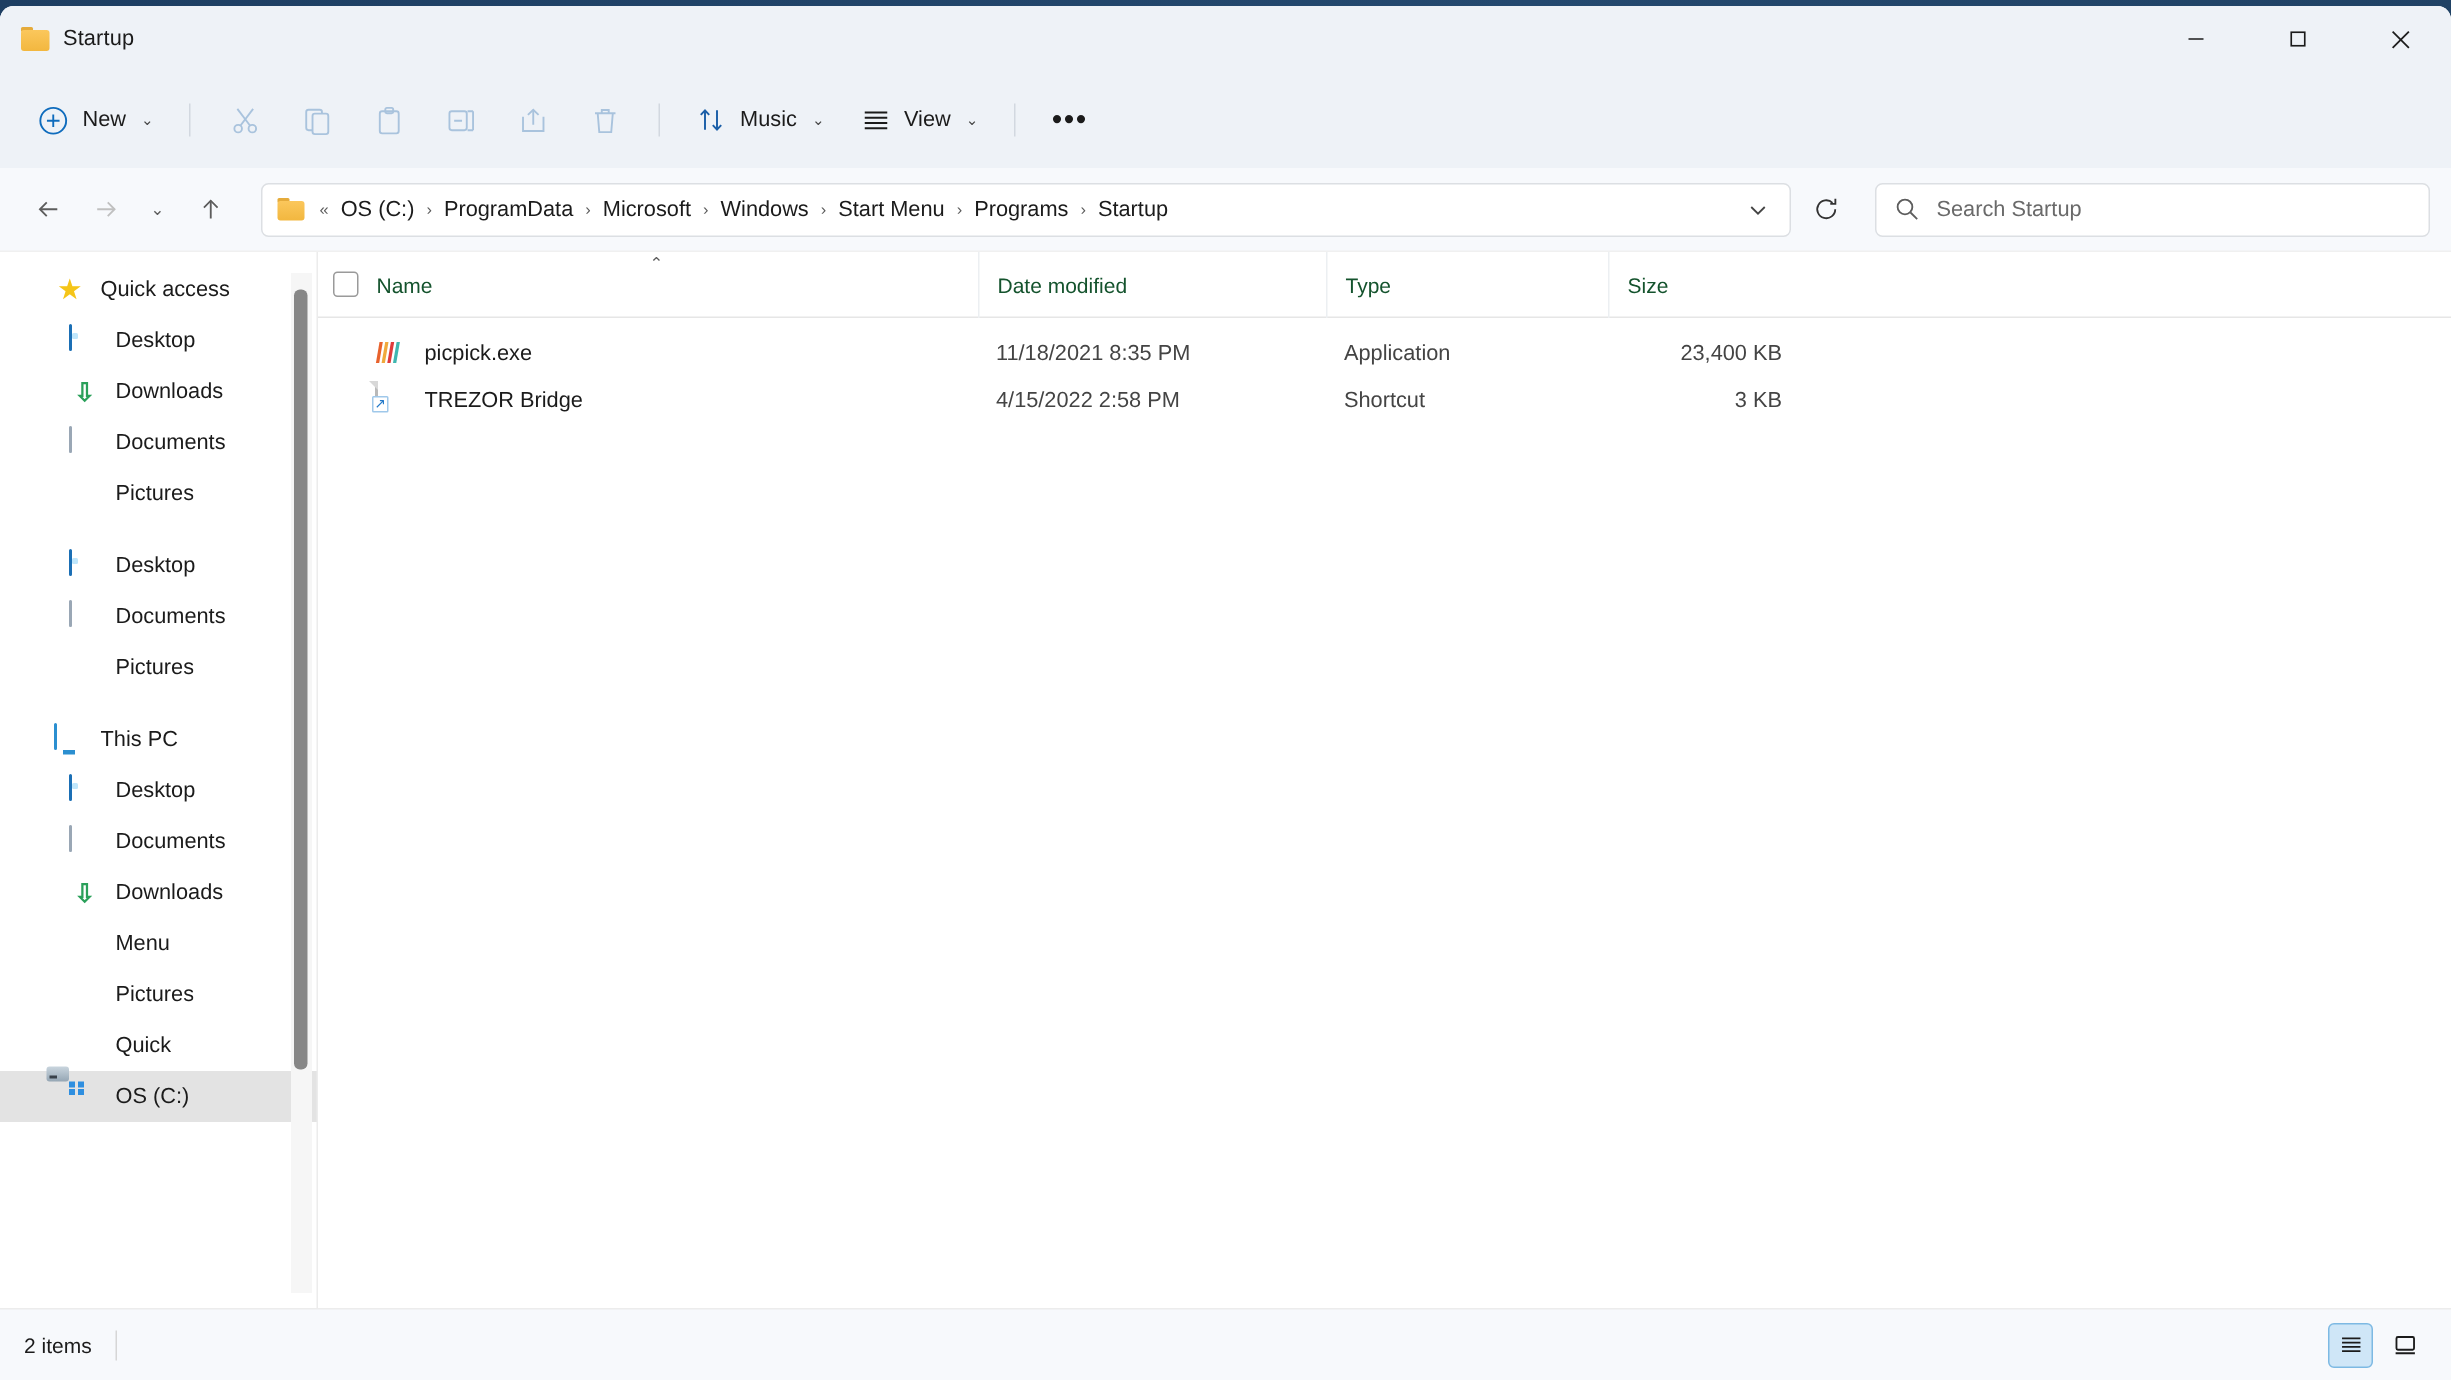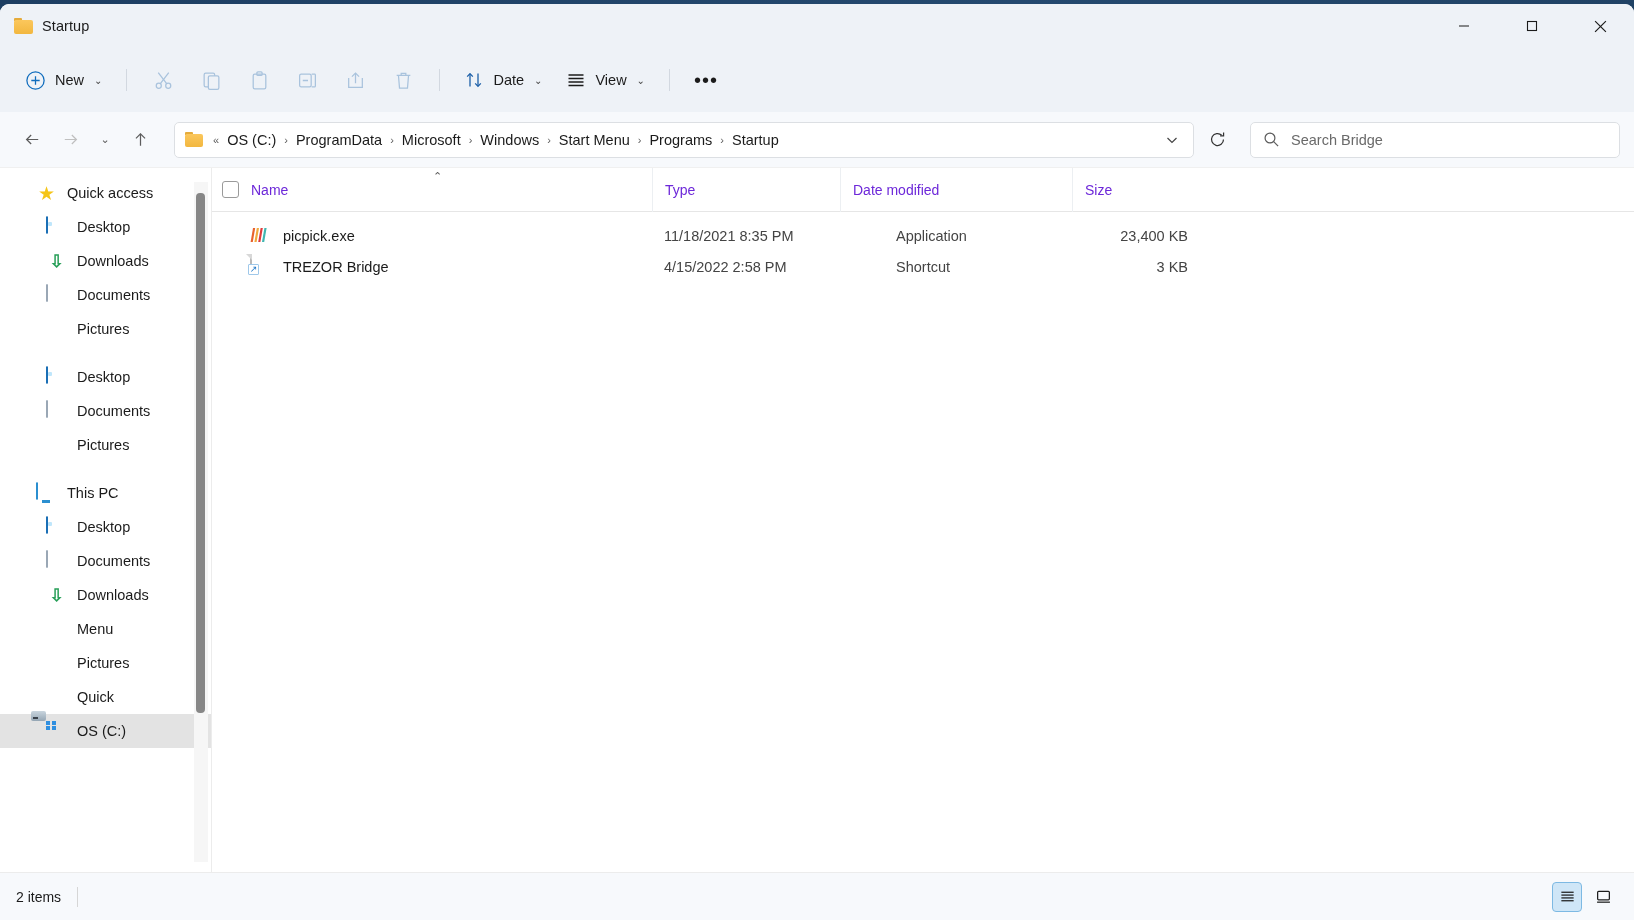--- a/index.html
+++ b/index.html
@@ -220,21 +220,21 @@
 
   
   .filepane { flex: 1; display: flex; flex-direction: column; min-width: 0; background: #fff; }
   .col-head {
     height: 44px; flex: 0 0 44px; display: flex; align-items: center;
     border-bottom: 1px solid #e6e6e6; position: relative;
     font-size: 14px; color: #3f5570;
   }
   .col {
     height: 44px; display: flex; align-items: center;
-    padding-left: 12px; position: relative; color: #6d28d9; text-align: right;
+    padding-left: 12px; position: relative; color: #14532d; text-align: right;
   }
   .col + .col { border-left: 1px solid #eceff2; }
   .col-name { width: 440px; flex: 0 0 440px; padding-left: 10px; gap: 12px; }
   .col-date { width: 232px; flex: 0 0 232px; }
   .col-type { width: 188px; flex: 0 0 188px; }
   .col-size { width: 130px; flex: 0 0 130px; }
   .hdr-check {
     width: 17px; height: 17px; border: 1.4px solid #9a9a9a; border-radius: 3px;
     flex: 0 0 17px;
   }
@@ -374,21 +374,21 @@
         </svg>
     </div>
     <div class="cmd-sep"></div>
     <div class="cmd-item">
       <svg width="20" height="20" viewBox="0 0 20 20" fill="none" stroke="#1b5fa8" stroke-width="1.3">
           <path d="M6 16.5V4"></path>
           <path d="M3.2 6.6L6 3.6 8.8 6.6"></path>
           <path d="M14 3.5V16"></path>
           <path d="M11.2 13.4L14 16.4 16.8 13.4"></path>
         </svg>
-      <span>Date</span>
+      <span>Music</span>
       <span class="chev">⌄</span>
     </div>
     <div class="cmd-item">
       <svg width="20" height="20" viewBox="0 0 20 20" stroke="#1b1b1b" stroke-width="1.4">
           <line x1="2.5" y1="5" x2="17.5" y2="5"></line>
           <line x1="2.5" y1="8.5" x2="17.5" y2="8.5"></line>
           <line x1="2.5" y1="12" x2="17.5" y2="12"></line>
           <line x1="2.5" y1="15.5" x2="17.5" y2="15.5"></line>
         </svg>
       <span>View</span>
@@ -456,21 +456,21 @@
           <path d="M16.3 10a6.3 6.3 0 1 1-1.9-4.5"></path>
           <path d="M16.4 2.6v3.6h-3.6"></path>
         </svg>
     </div>
 
     <div class="searchbox">
       <svg width="17" height="17" viewBox="0 0 18 18" fill="none" stroke="#5d5d5d" stroke-width="1.3">
           <circle cx="7.4" cy="7.4" r="5.2"></circle>
           <line x1="11.3" y1="11.3" x2="16" y2="16"></line>
         </svg>
-      <span class="search-ph">Search Bridge</span>
+      <span class="search-ph">Search Startup</span>
     </div>
   </div>
 
   <div class="body-row">
 
     <div class="sidebar">
 
       <div class="side-item root">
         <span class="ico ico-star">★</span>
         <span class="side-label">Quick access</span>
@@ -550,25 +550,25 @@
       <div class="side-scroll-thumb"></div>
       <div class="side-divider"></div>
     </div>
 
     <div class="filepane">
       <div class="col-head">
         <div class="col col-name">
           <span class="hdr-check"></span>
           <span>Name</span>
         </div>
+        <div class="col col-date">
+          <span>Date modified</span>
+        </div>
         <div class="col col-type">
           <span>Type</span>
-        </div>
-        <div class="col col-date">
-          <span>Date modified</span>
         </div>
         <div class="col col-size">
           <span>Size</span>
         </div>
         <span class="sort-caret">⌃</span>
       </div>
 
       <div class="rows">
         <div class="row">
           <div class="cell cell-name">

